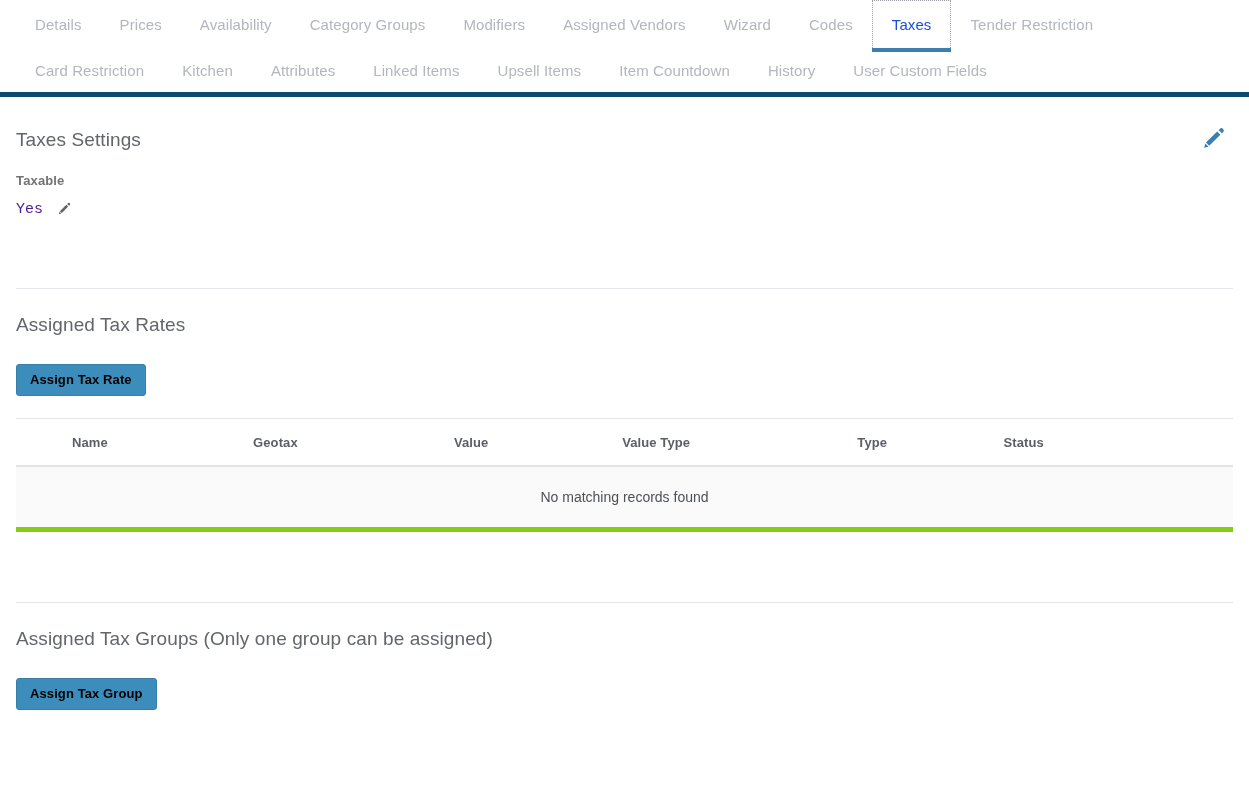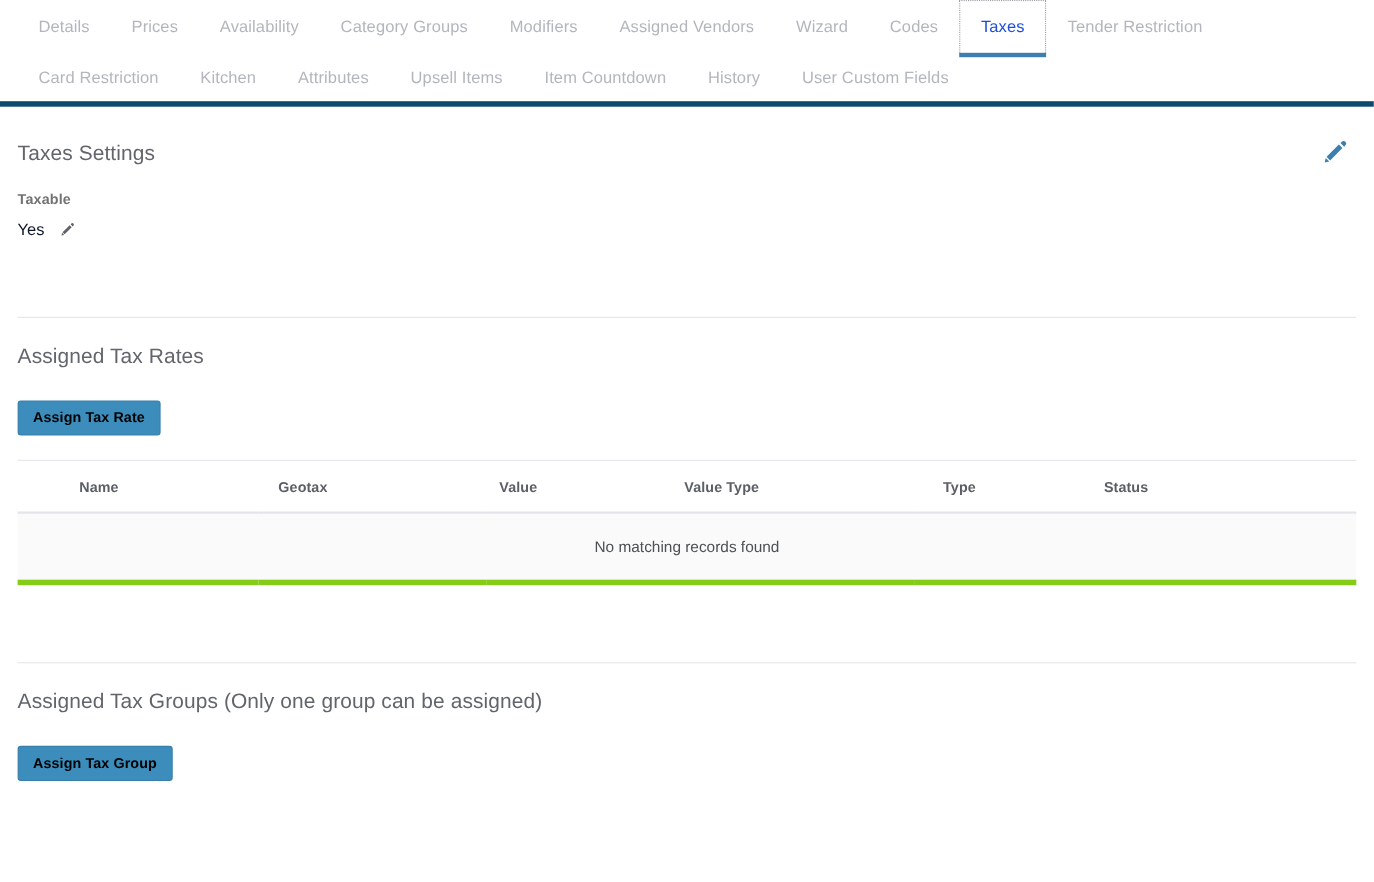--- a/index.html
+++ b/index.html
@@ -99,21 +99,22 @@
     font-weight: bold;
     color: #737373;
     margin-top: 22px;
     letter-spacing: 0.15px;
   }
   .field-value-row {
     display: flex;
     align-items: center;
     margin-top: 13px;
     font-size: 15px;
-    color: #0f172a;
+    color: #4c1d95;
+    font-family: Liberation Mono, monospace;
   }
   .pencil-gray {
     width: 15px;
     height: 15px;
     margin-left: 14px;
     display: block;
     cursor: pointer;
     position: relative;
     top: -1px;
   }
@@ -205,20 +206,23 @@
     </div>
   <div class="tabrow row2">
       <div class="tab">
         <span>Card Restriction</span>
       </div>
       <div class="tab">
         <span>Kitchen</span>
       </div>
       <div class="tab">
         <span>Attributes</span>
+      </div>
+      <div class="tab">
+        <span>Linked Items</span>
       </div>
       <div class="tab">
         <span>Upsell Items</span>
       </div>
       <div class="tab">
         <span>Item Countdown</span>
       </div>
       <div class="tab">
         <span>History</span>
       </div>

